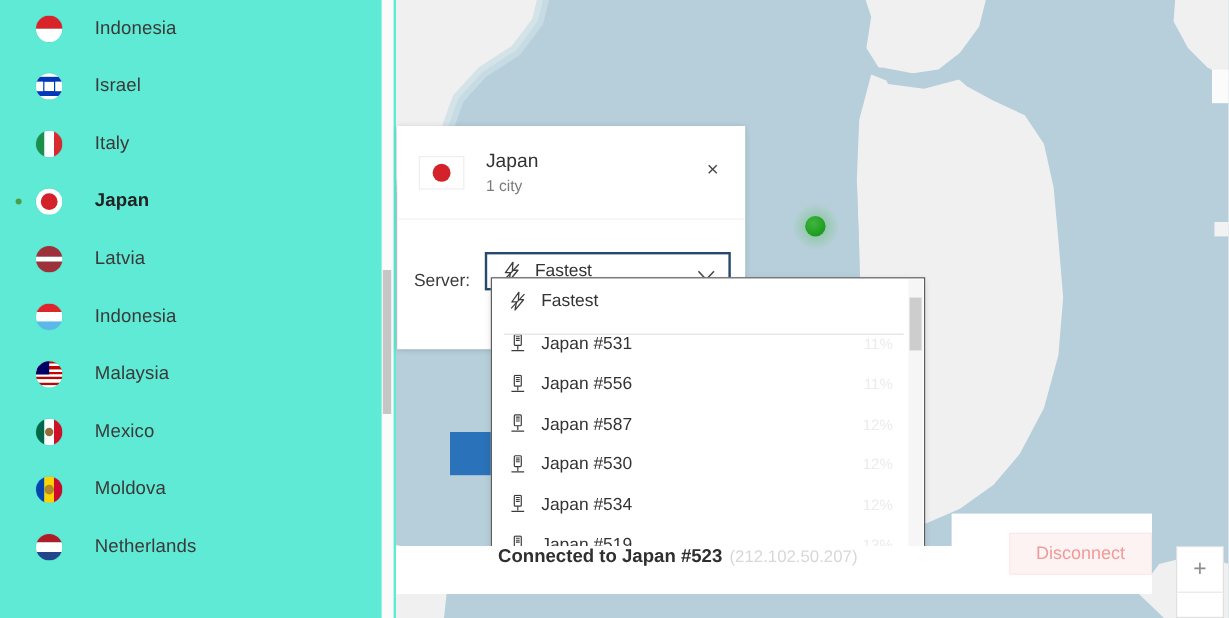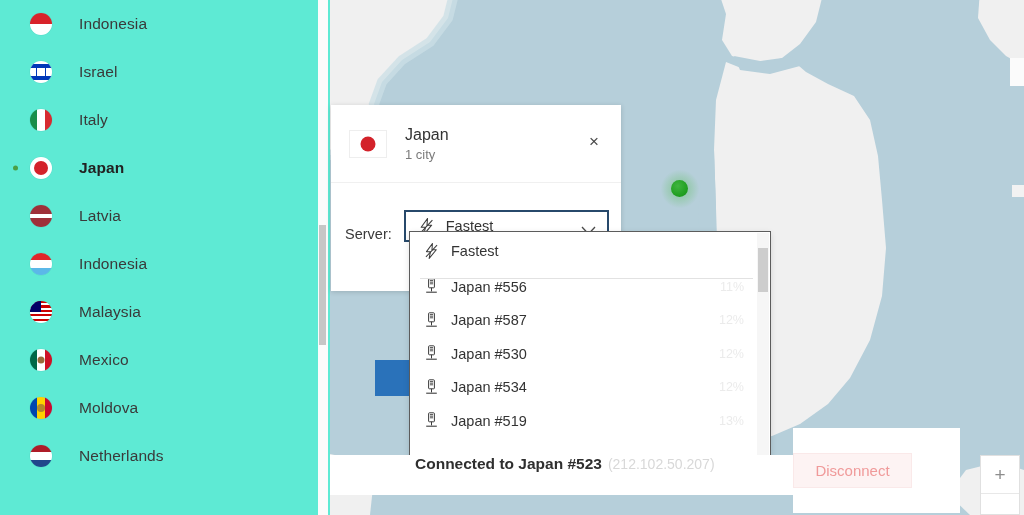--- a/index.html
+++ b/index.html
@@ -144,22 +144,22 @@
   #statusbar{
     position:absolute;left:330px;top:455px;width:630px;height:40px;
     background:#ffffff;display:flex;align-items:flex-start;
   }
   #status-text{
     margin-left:85px;font-size:15.5px;color:#2f2f2f;font-weight:bold;white-space:nowrap;
   }
   #status-ip{font-weight:normal;color:#d8d8d8;margin-left:6px;font-size:14px;}
 
   #disconnect-wrap{
-    position:absolute;left:793px;top:428px;width:167px;height:85px;
-    background:#ffffff;display:flex;align-items:center;justify-content:flex-start;
+    position:absolute;left:793px;top:428px;width:167px;height:67px;
+    background:#ffffff;display:flex;align-items:center;justify-content:flex-end;
   }
   #disconnect-btn{
     width:119px;height:35px;background:#fdf3f3;border:1px solid #fae9e9;
     box-sizing:border-box;display:flex;align-items:center;justify-content:center;
     font-size:15px;color:#f09a9a;cursor:pointer;
   }
 
   
   #zoom-ctrl{
     position:absolute;left:980px;top:455px;width:40px;height:60px;
@@ -385,20 +385,34 @@
           <span class="dd-icon">
             <svg width="13" height="17" viewBox="0 0 13 17" fill="none">
               <rect x="3.6" y="0.8" width="5.8" height="9" rx="0.8" stroke="#3c3c3c" stroke-width="1"></rect>
               <line x1="4.9" y1="2.6" x2="8.1" y2="2.6" stroke="#3c3c3c" stroke-width="0.9"></line>
               <line x1="4.9" y1="4.2" x2="8.1" y2="4.2" stroke="#3c3c3c" stroke-width="0.9"></line>
               <line x1="4.9" y1="5.8" x2="8.1" y2="5.8" stroke="#3c3c3c" stroke-width="0.9"></line>
               <line x1="6.5" y1="9.8" x2="6.5" y2="13.4" stroke="#3c3c3c" stroke-width="1"></line>
               <line x1="1.2" y1="14.2" x2="11.8" y2="14.2" stroke="#3c3c3c" stroke-width="1.1"></line>
             </svg>
           </span>
+          <span class="dd-label">Japan #531</span>
+          <span class="dd-pct">11%</span>
+        </div>
+        <div class="dd-item">
+          <span class="dd-icon">
+            <svg width="13" height="17" viewBox="0 0 13 17" fill="none">
+              <rect x="3.6" y="0.8" width="5.8" height="9" rx="0.8" stroke="#3c3c3c" stroke-width="1"></rect>
+              <line x1="4.9" y1="2.6" x2="8.1" y2="2.6" stroke="#3c3c3c" stroke-width="0.9"></line>
+              <line x1="4.9" y1="4.2" x2="8.1" y2="4.2" stroke="#3c3c3c" stroke-width="0.9"></line>
+              <line x1="4.9" y1="5.8" x2="8.1" y2="5.8" stroke="#3c3c3c" stroke-width="0.9"></line>
+              <line x1="6.5" y1="9.8" x2="6.5" y2="13.4" stroke="#3c3c3c" stroke-width="1"></line>
+              <line x1="1.2" y1="14.2" x2="11.8" y2="14.2" stroke="#3c3c3c" stroke-width="1.1"></line>
+            </svg>
+          </span>
           <span class="dd-label">Japan #556</span>
           <span class="dd-pct">11%</span>
         </div>
         <div class="dd-item">
           <span class="dd-icon">
             <svg width="13" height="17" viewBox="0 0 13 17" fill="none">
               <rect x="3.6" y="0.8" width="5.8" height="9" rx="0.8" stroke="#3c3c3c" stroke-width="1"></rect>
               <line x1="4.9" y1="2.6" x2="8.1" y2="2.6" stroke="#3c3c3c" stroke-width="0.9"></line>
               <line x1="4.9" y1="4.2" x2="8.1" y2="4.2" stroke="#3c3c3c" stroke-width="0.9"></line>
               <line x1="4.9" y1="5.8" x2="8.1" y2="5.8" stroke="#3c3c3c" stroke-width="0.9"></line>

